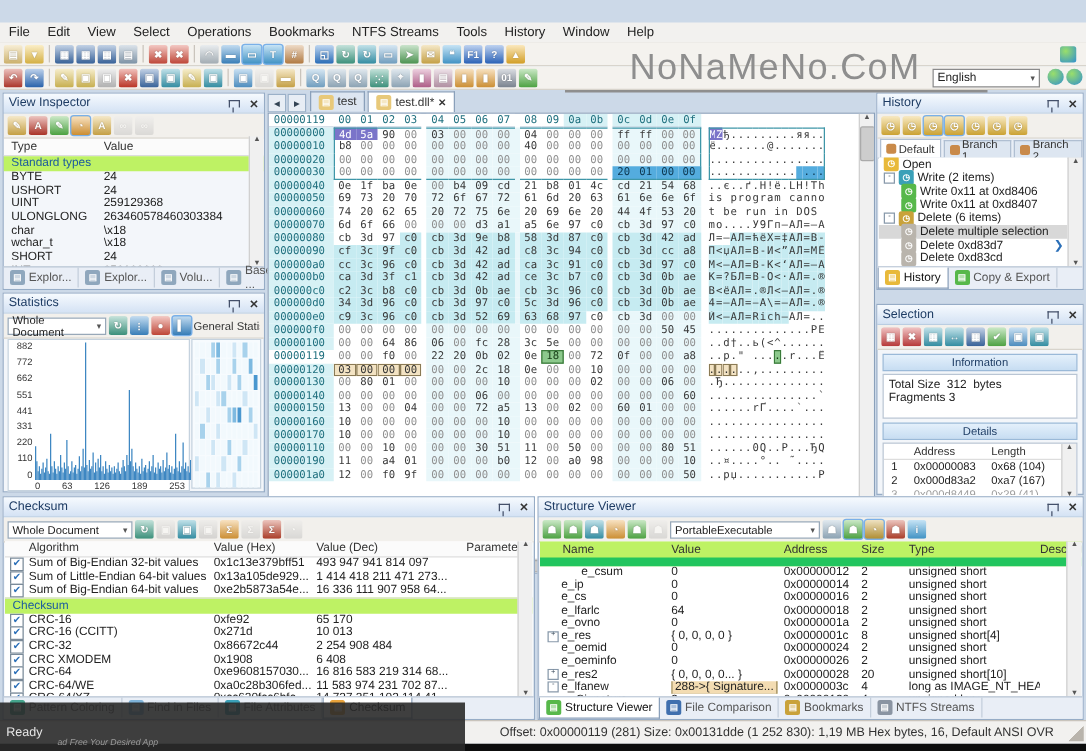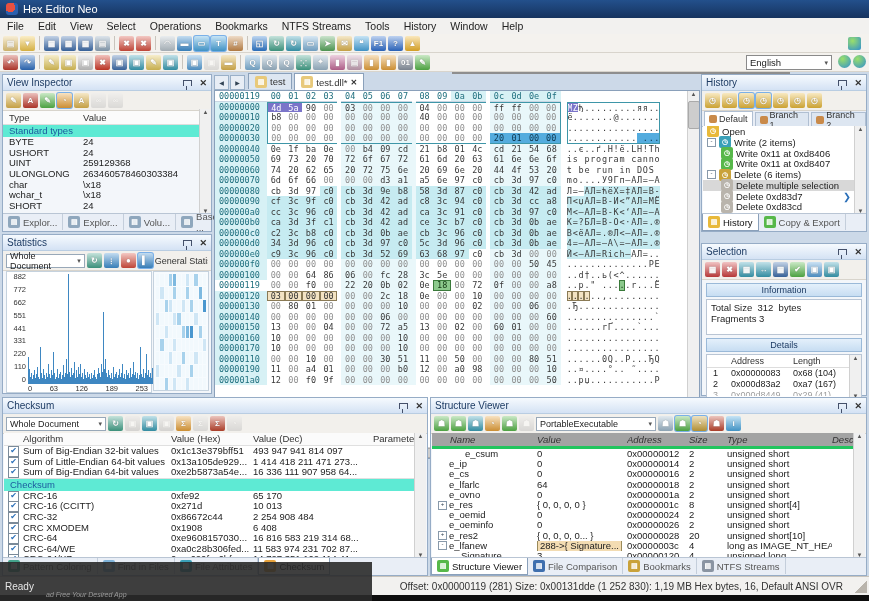--- a/index.html
+++ b/index.html
@@ -66,21 +66,21 @@
   .vscroll{position:absolute;top:0;bottom:0;right:0;width:12px;background:#f0f0f0;border-left:1px solid #d0d0d0;font-size:6px;color:#555;display:flex;flex-direction:column;align-items:center;justify-content:space-between;box-sizing:border-box;}
   .vthumb{width:10px;background:#cdcdcd;border:1px solid #aaa;border-radius:2px;}
   .hscroll{position:absolute;left:0;right:0;bottom:0;height:11px;background:#f0f0f0;border-top:1px solid #d0d0d0;display:flex;align-items:center;justify-content:space-between;font-size:6px;color:#555;padding:0 2px;box-sizing:border-box;}
   .hthumb{height:8px;background:#cdcdcd;border:1px solid #aaa;border-radius:2px;flex:1;margin:0 2px;}
   
   #dataInspector{left:2px;top:74px;width:210px;height:158px;}
   .grid-hdr{display:flex;font-size:9.5px;color:#333;background:#fbfbfb;border-bottom:1px solid #ddd;height:13px;align-items:center;}
   .di-row{display:flex;font-size:9.5px;height:10.7px;line-height:10.7px;color:#222;}
   .di-type{width:80px;padding-left:6px;box-sizing:border-box;overflow:hidden;}
   .di-val{flex:1;overflow:hidden;}
-  .grp{font-size:9.5px;color:#1b5a9e;height:12px;line-height:12px;padding-left:6px;background:#5eead4;display:flex;}
+  .grp{font-size:9.5px;color:#1b5a9e;height:12px;line-height:12px;padding-left:6px;background:#bef264;display:flex;}
   .grp .sp{flex:1;} .grp .cg{color:#444;font-size:7px;margin-right:4px;}
   
   #statistics{left:2px;top:234px;width:210px;height:160px;}
   #statplot{position:absolute;left:3px;top:36px;width:144px;height:120px;background:#fff;border:1px solid #c5d2de;}
   #stat-ylabels{position:absolute;left:1px;top:0;width:18px;height:112px;display:flex;flex-direction:column;justify-content:space-between;font-size:7.5px;color:#333;text-align:right;}
   #bars{position:absolute;left:21px;top:2px;width:120px;height:110px;display:flex;align-items:flex-end;}
   #bars div{width:1px;background:#3e87c2;flex:0 0 auto;}
   #stat-xlabels{position:absolute;left:21px;top:112px;width:120px;display:flex;justify-content:space-between;font-size:7.5px;color:#333;}
   #heat{position:absolute;left:150px;top:36px;width:56px;height:120px;background:#f7fbfe;border:1px solid #c5d2de;display:grid;grid-template-columns:repeat(12,1fr);grid-auto-rows:12px;gap:1px;padding:2px;box-sizing:border-box;}
   #heat div{width:100%;height:100%;}
@@ -100,40 +100,36 @@
   .det-hdr{display:flex;font-size:9px;color:#333;border-bottom:1px solid #ddd;height:12px;align-items:center;}
   .det-row{display:flex;font-size:9px;height:11px;line-height:11px;color:#222;}
   
   #checksum{left:2px;top:397px;width:426px;height:179px;}
   #structure{left:430px;top:397px;width:437px;height:179px;}
   .ck-hdr,.ck-row{display:flex;font-size:9.5px;color:#222;height:10.6px;line-height:10.6px;white-space:nowrap;}
   .ck-hdr{color:#333;background:#fbfbfb;border-bottom:1px solid #e0e0e0;height:12px;line-height:12px;}
   .cb{width:9px;height:9px;border:1px solid #7a8a99;background:#fff;font-size:8px;line-height:8px;color:#2a6fb8;text-align:center;margin:0 4px 0 4px;flex:0 0 auto;}
   .ckc-name{width:148px;overflow:hidden;} .ckc-hex{width:82px;overflow:hidden;} .ckc-dec{width:120px;overflow:hidden;} .ckc-par{flex:1;overflow:hidden;}
   .st-row,.st-hdr{display:flex;font-size:9.5px;color:#222;height:10.2px;line-height:10.2px;white-space:nowrap;}
-  .st-hdr{color:#333;background:#a3a3a3;border-bottom:3px solid #22c55e;height:13px;line-height:13px;font-style:italic;}
+  .st-hdr{color:#333;background:#bef264;border-bottom:7px solid #22c55e;height:13px;line-height:13px;}
   .stc-name{width:105px;overflow:hidden;display:flex;align-items:center;gap:2px;box-sizing:border-box;}
   .stc-val{width:90px;overflow:hidden;} .stc-addr{width:62px;overflow:hidden;} .stc-size{width:38px;overflow:hidden;} .stc-type{width:105px;overflow:hidden;} .stc-desc{flex:1;overflow:hidden;}
   .vhl{background:#f3dcb2;border:1px solid #9a8a5a;padding:0 2px;box-sizing:border-box;}
   
   #statusbar{left:0;top:576px;width:869px;height:19px;background:#f2f1ef;border-top:1px solid #c9c4bc;font-size:10px;color:#333;display:flex;align-items:center;box-sizing:border-box;}
   #sb-ready{position:absolute;left:5px;z-index:60;color:#e6e6e6;}
   #sb-right{position:absolute;right:26px;}
   #grip{position:absolute;right:2px;bottom:2px;width:12px;height:12px;background:linear-gradient(135deg,transparent 50%,#b9b4ac 50%);}
   #blackbar{left:0;top:595px;width:869px;height:6px;background:#0d0d0d;}
 </style>
 </head>
 <body>
 
 <div id="app">
 
-  <div id="titlebar" class="abs">
-    <div id="appicon"></div>
-    <span>Hex Editor Neo</span>
-  </div>
 
   <div id="menubar" class="abs">
       <span class="menu-item">File</span>
       <span class="menu-item">Edit</span>
       <span class="menu-item">View</span>
       <span class="menu-item">Select</span>
       <span class="menu-item">Operations</span>
       <span class="menu-item">Bookmarks</span>
       <span class="menu-item">NTFS Streams</span>
       <span class="menu-item">Tools</span>
@@ -193,20 +189,21 @@
       <div class="ic" style="background: linear-gradient(rgba(255, 255, 255, 0.69), rgba(0, 0, 0, 0.125)), rgb(68, 164, 140);">⁙</div>
       <div class="ic" style="background: linear-gradient(rgba(255, 255, 255, 0.69), rgba(0, 0, 0, 0.125)), rgb(159, 185, 204);">⌖</div>
       <div class="ic" style="background: linear-gradient(rgba(255, 255, 255, 0.69), rgba(0, 0, 0, 0.125)), rgb(198, 106, 154);">▮</div>
       <div class="ic" style="background: linear-gradient(rgba(255, 255, 255, 0.69), rgba(0, 0, 0, 0.125)), rgb(201, 163, 184);">▤</div>
       <div class="ic" style="background: linear-gradient(rgba(255, 255, 255, 0.69), rgba(0, 0, 0, 0.125)), rgb(232, 162, 58);">▮</div>
       <div class="ic" style="background: linear-gradient(rgba(255, 255, 255, 0.69), rgba(0, 0, 0, 0.125)), rgb(232, 162, 58);">▮</div>
       <div class="ic" style="background: linear-gradient(rgba(255, 255, 255, 0.69), rgba(0, 0, 0, 0.125)), rgb(138, 148, 162);">01</div>
       <div class="ic" style="background: linear-gradient(rgba(255, 255, 255, 0.69), rgba(0, 0, 0, 0.125)), rgb(87, 184, 74);">✎</div>
     </div>
 
+  <div id="wm-center" class="abs">NoNaMeNo.CoM</div>
   <div id="wm-underline" class="abs"></div>
   <div id="langbox" class="abs">
     <span>English</span>
     <span class="caret">▾</span>
   </div>
   <div class="abs globe" style="left:838px;top:55px;"></div>
   <div class="abs globe" style="left:853px;top:55px;"></div>
   <div class="abs globe" style="left:848px;top:37px;border-radius:2px;"></div>
 
   <div id="dataInspector" class="panel">

